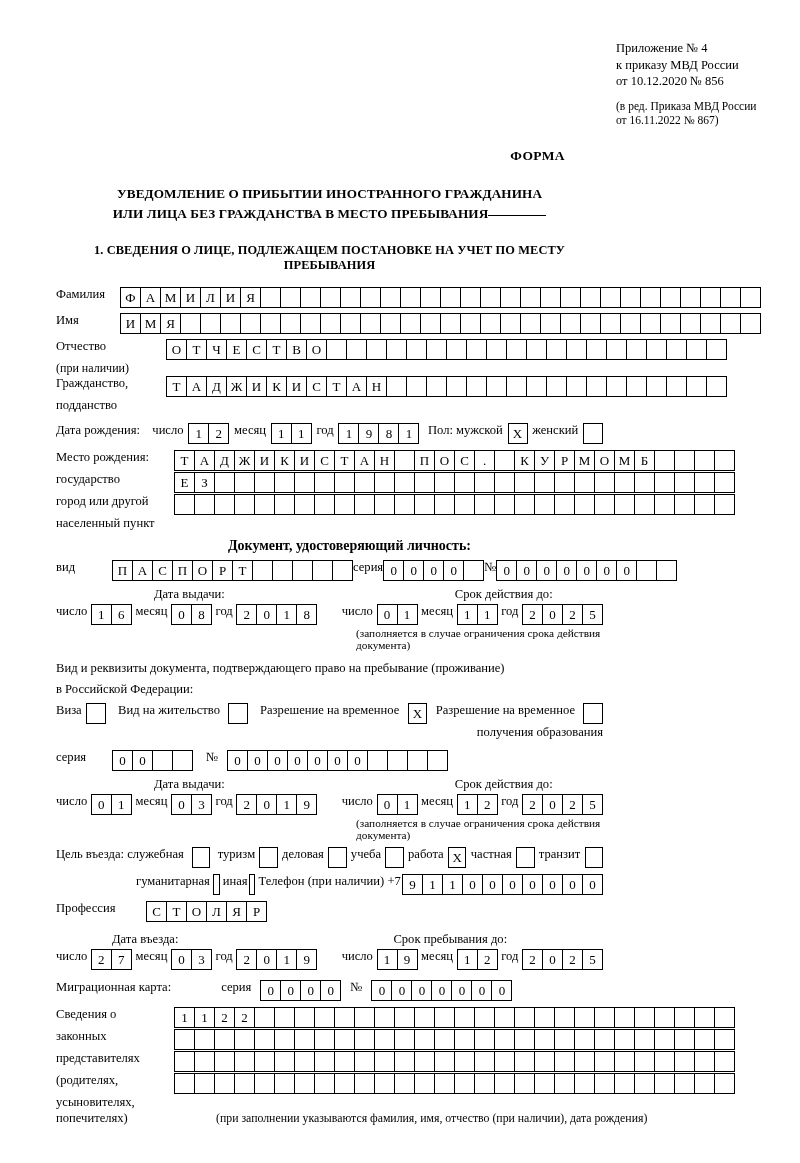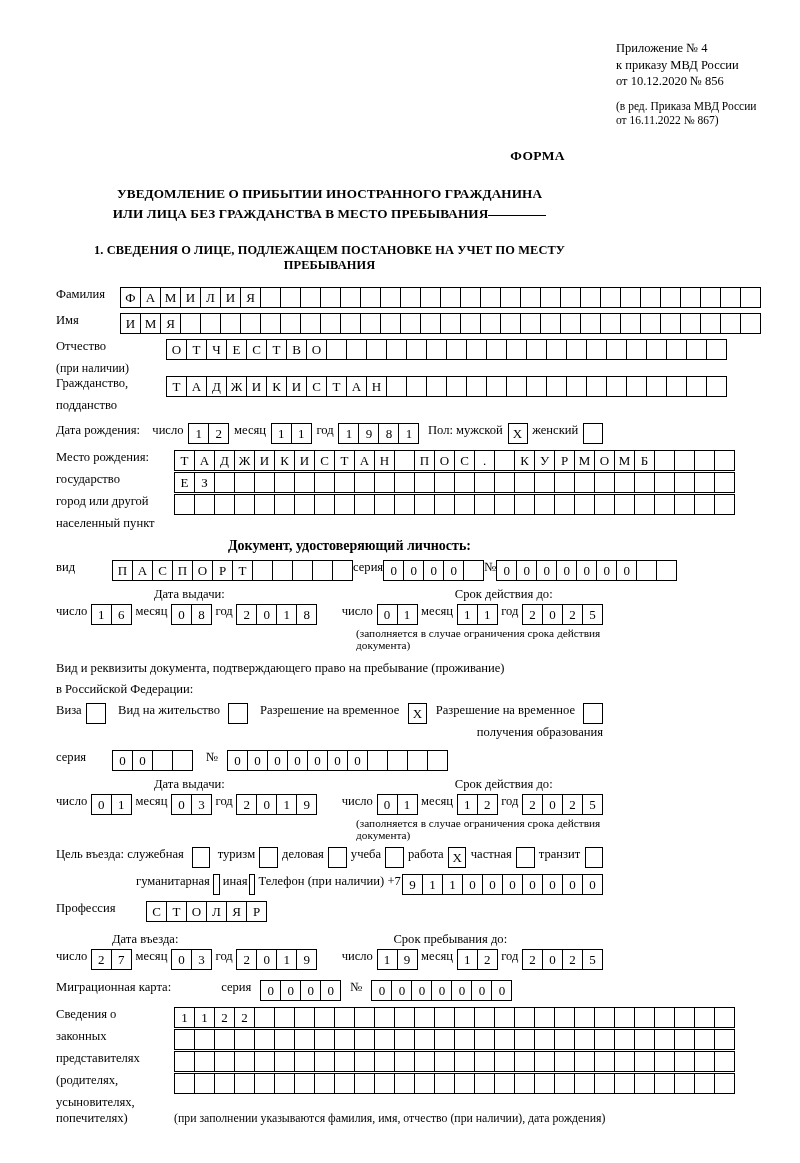--- a/index.html
+++ b/index.html
@@ -923,16 +923,16 @@
         <div class="bx"></div>
         <div class="bx"></div>
         <div class="bx"></div>
       </div>
   </div>
   <div class="row" style="margin-top:1px">
     <div class="labelcell" style="width:118px">усыновителях,</div>
   </div>
   <div class="row" style="margin-top:1px;align-items:center">
     <div class="labelcell" style="width:118px">попечителях)</div>
-    <div class="lbl" style="font-size:11.8px">(при заполнении указываются фамилия, имя, отчество (при наличии), дата рождения)</div>
+    <div class="lbl" style="margin-left:42px;font-size:11.8px">(при заполнении указываются фамилия, имя, отчество (при наличии), дата рождения)</div>
   </div>
 
 </div>
 
 </body></html>

